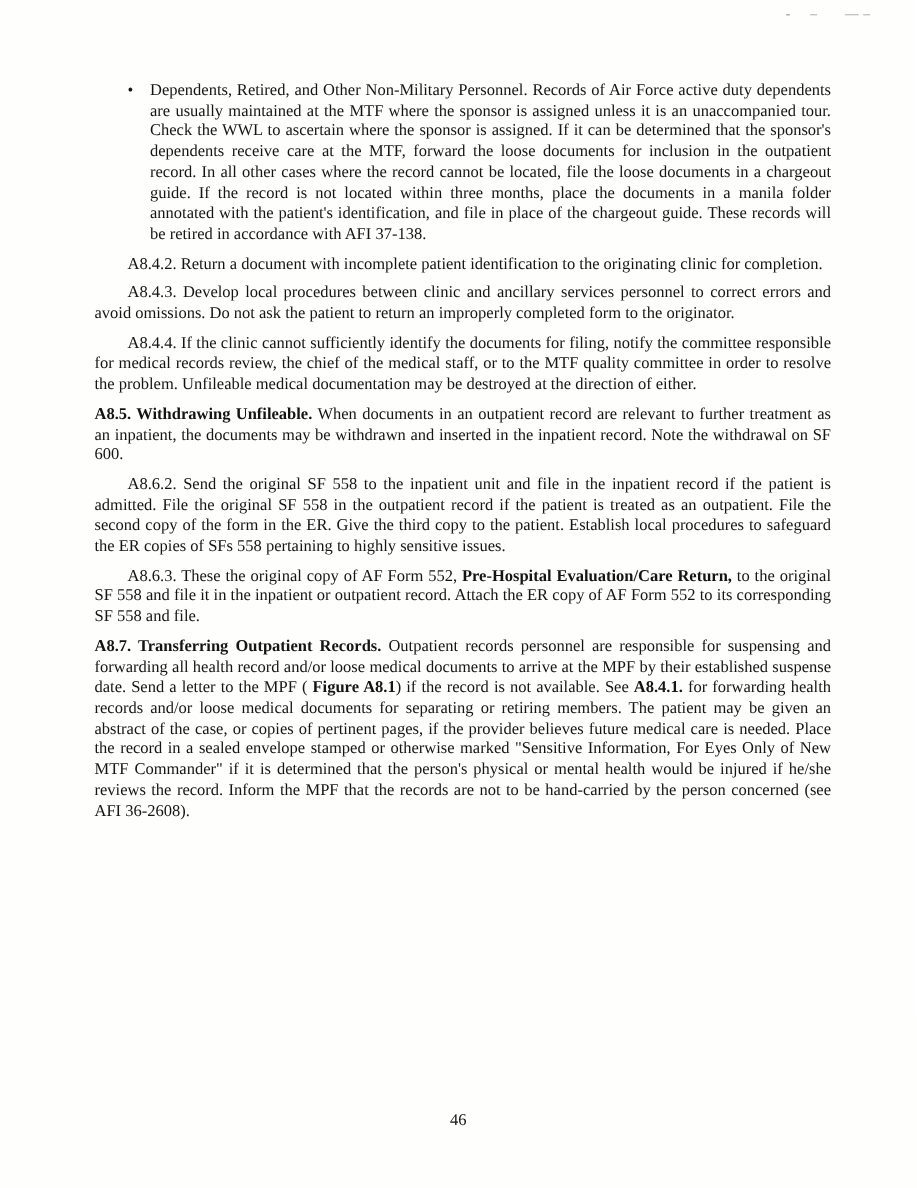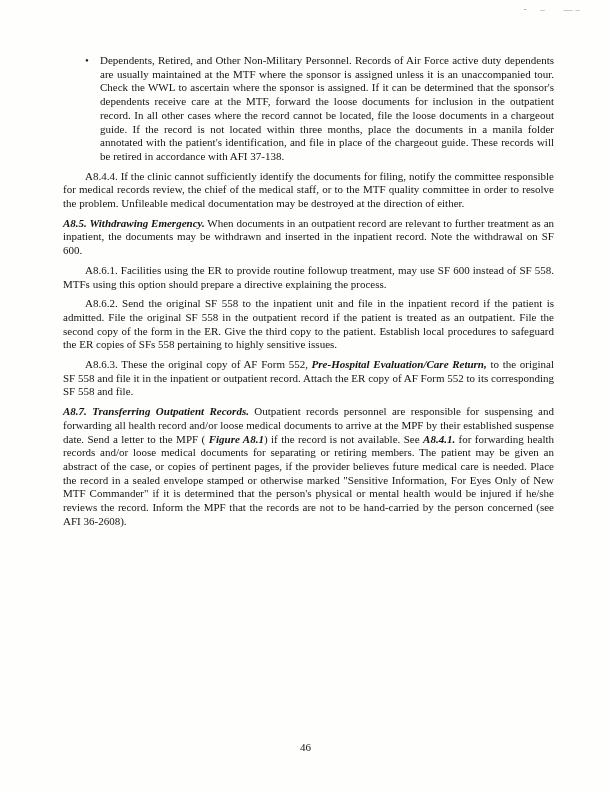--- a/index.html
+++ b/index.html
@@ -48,21 +48,20 @@
   }
   .sub-para {
     text-indent: 22px;
   }
   .section-para {
     margin-top: 5px !important;
     margin-bottom: 6px;
   }
   .bold {
     font-weight: bold;
-    font-style: italic;
   }
   .page-number {
     position: absolute;
     left: 0;
     right: 0;
     top: 741px;
     text-align: center;
     font-size: 11px;
     color: #141414;
   }
@@ -73,34 +72,37 @@
 <div class="page">
 
   <div class="scan-artifact">-  –   —–</div>
 
   <div class="content">
 
     <p class="bullet-para">
       <span class="bullet-marker">•</span><span>Dependents, Retired, and Other Non-Military Personnel.</span><span>  Records of Air Force active duty dependents are usually maintained at the MTF where the sponsor is assigned unless it is an unaccompanied tour.  Check the WWL to ascertain where the sponsor is assigned.  If it can be determined that the sponsor's dependents receive care at the MTF, forward the loose documents for inclusion in the outpatient record.  In all other cases where the record cannot be located, file the loose documents in a chargeout guide.  If the record is not located within three months, place the documents in a manila folder annotated with the patient's identification, and file in place of the chargeout guide.  These records will be retired in accordance with AFI 37-138.</span>
     </p>
 
+    <p class="sub-para">
+      <span>A8.4.2.</span><span>  Return a document with incomplete patient identification to the originating clinic for completion.</span>
+    </p>
 
+    <p class="sub-para">
+      <span>A8.4.3.</span><span>  Develop local procedures between clinic and ancillary services personnel to correct errors and avoid omissions.  Do not ask the patient to return an improperly completed form to the originator.</span>
+    </p>
 
     <p class="sub-para">
       <span>A8.4.4.</span><span>  If the clinic cannot sufficiently identify the documents for filing, notify the committee responsible for medical records review, the chief of the medical staff, or to the MTF quality committee in order to resolve the problem.  Unfileable medical documentation may be destroyed at the direction of either.</span>
     </p>
 
     <p class="section-para">
-      <span class="bold">A8.5.</span><span class="bold">  Withdrawing Emergency.</span><span>  When documents in an outpatient record are relevant to further treatment as an inpatient, the documents may be withdrawn and inserted in the inpatient record.  Note the withdrawal on SF 600.</span>
+      <span class="bold">A8.5.</span><span class="bold">  Withdrawing Unfileable.</span><span>  When documents in an outpatient record are relevant to further treatment as an inpatient, the documents may be withdrawn and inserted in the inpatient record.  Note the withdrawal on SF 600.</span>
     </p>
 
 
-    <p class="sub-para">
-      <span>A8.6.1.</span><span>  Facilities using the ER to provide routine followup treatment, may use SF 600 instead of SF 558.  MTFs using this option should prepare a directive explaining the process.</span>
-    </p>
 
     <p class="sub-para">
       <span>A8.6.2.</span><span>  Send the original SF 558 to the inpatient unit and file in the inpatient record if the patient is admitted.  File the original SF 558 in the outpatient record if the patient is treated as an outpatient.  File the second copy of the form in the ER.  Give the third copy to the patient.  Establish local procedures to safeguard the ER copies of SFs 558 pertaining to highly sensitive issues.</span>
     </p>
 
     <p class="sub-para">
       <span>A8.6.3.</span><span>  These the original copy of AF Form 552, </span><span class="bold">Pre-Hospital Evaluation/Care Return,</span><span> to the original SF 558 and file it in the inpatient or outpatient record.  Attach the ER copy of AF Form 552 to its corresponding SF 558 and file.</span>
     </p>
 
     <p class="section-para">

